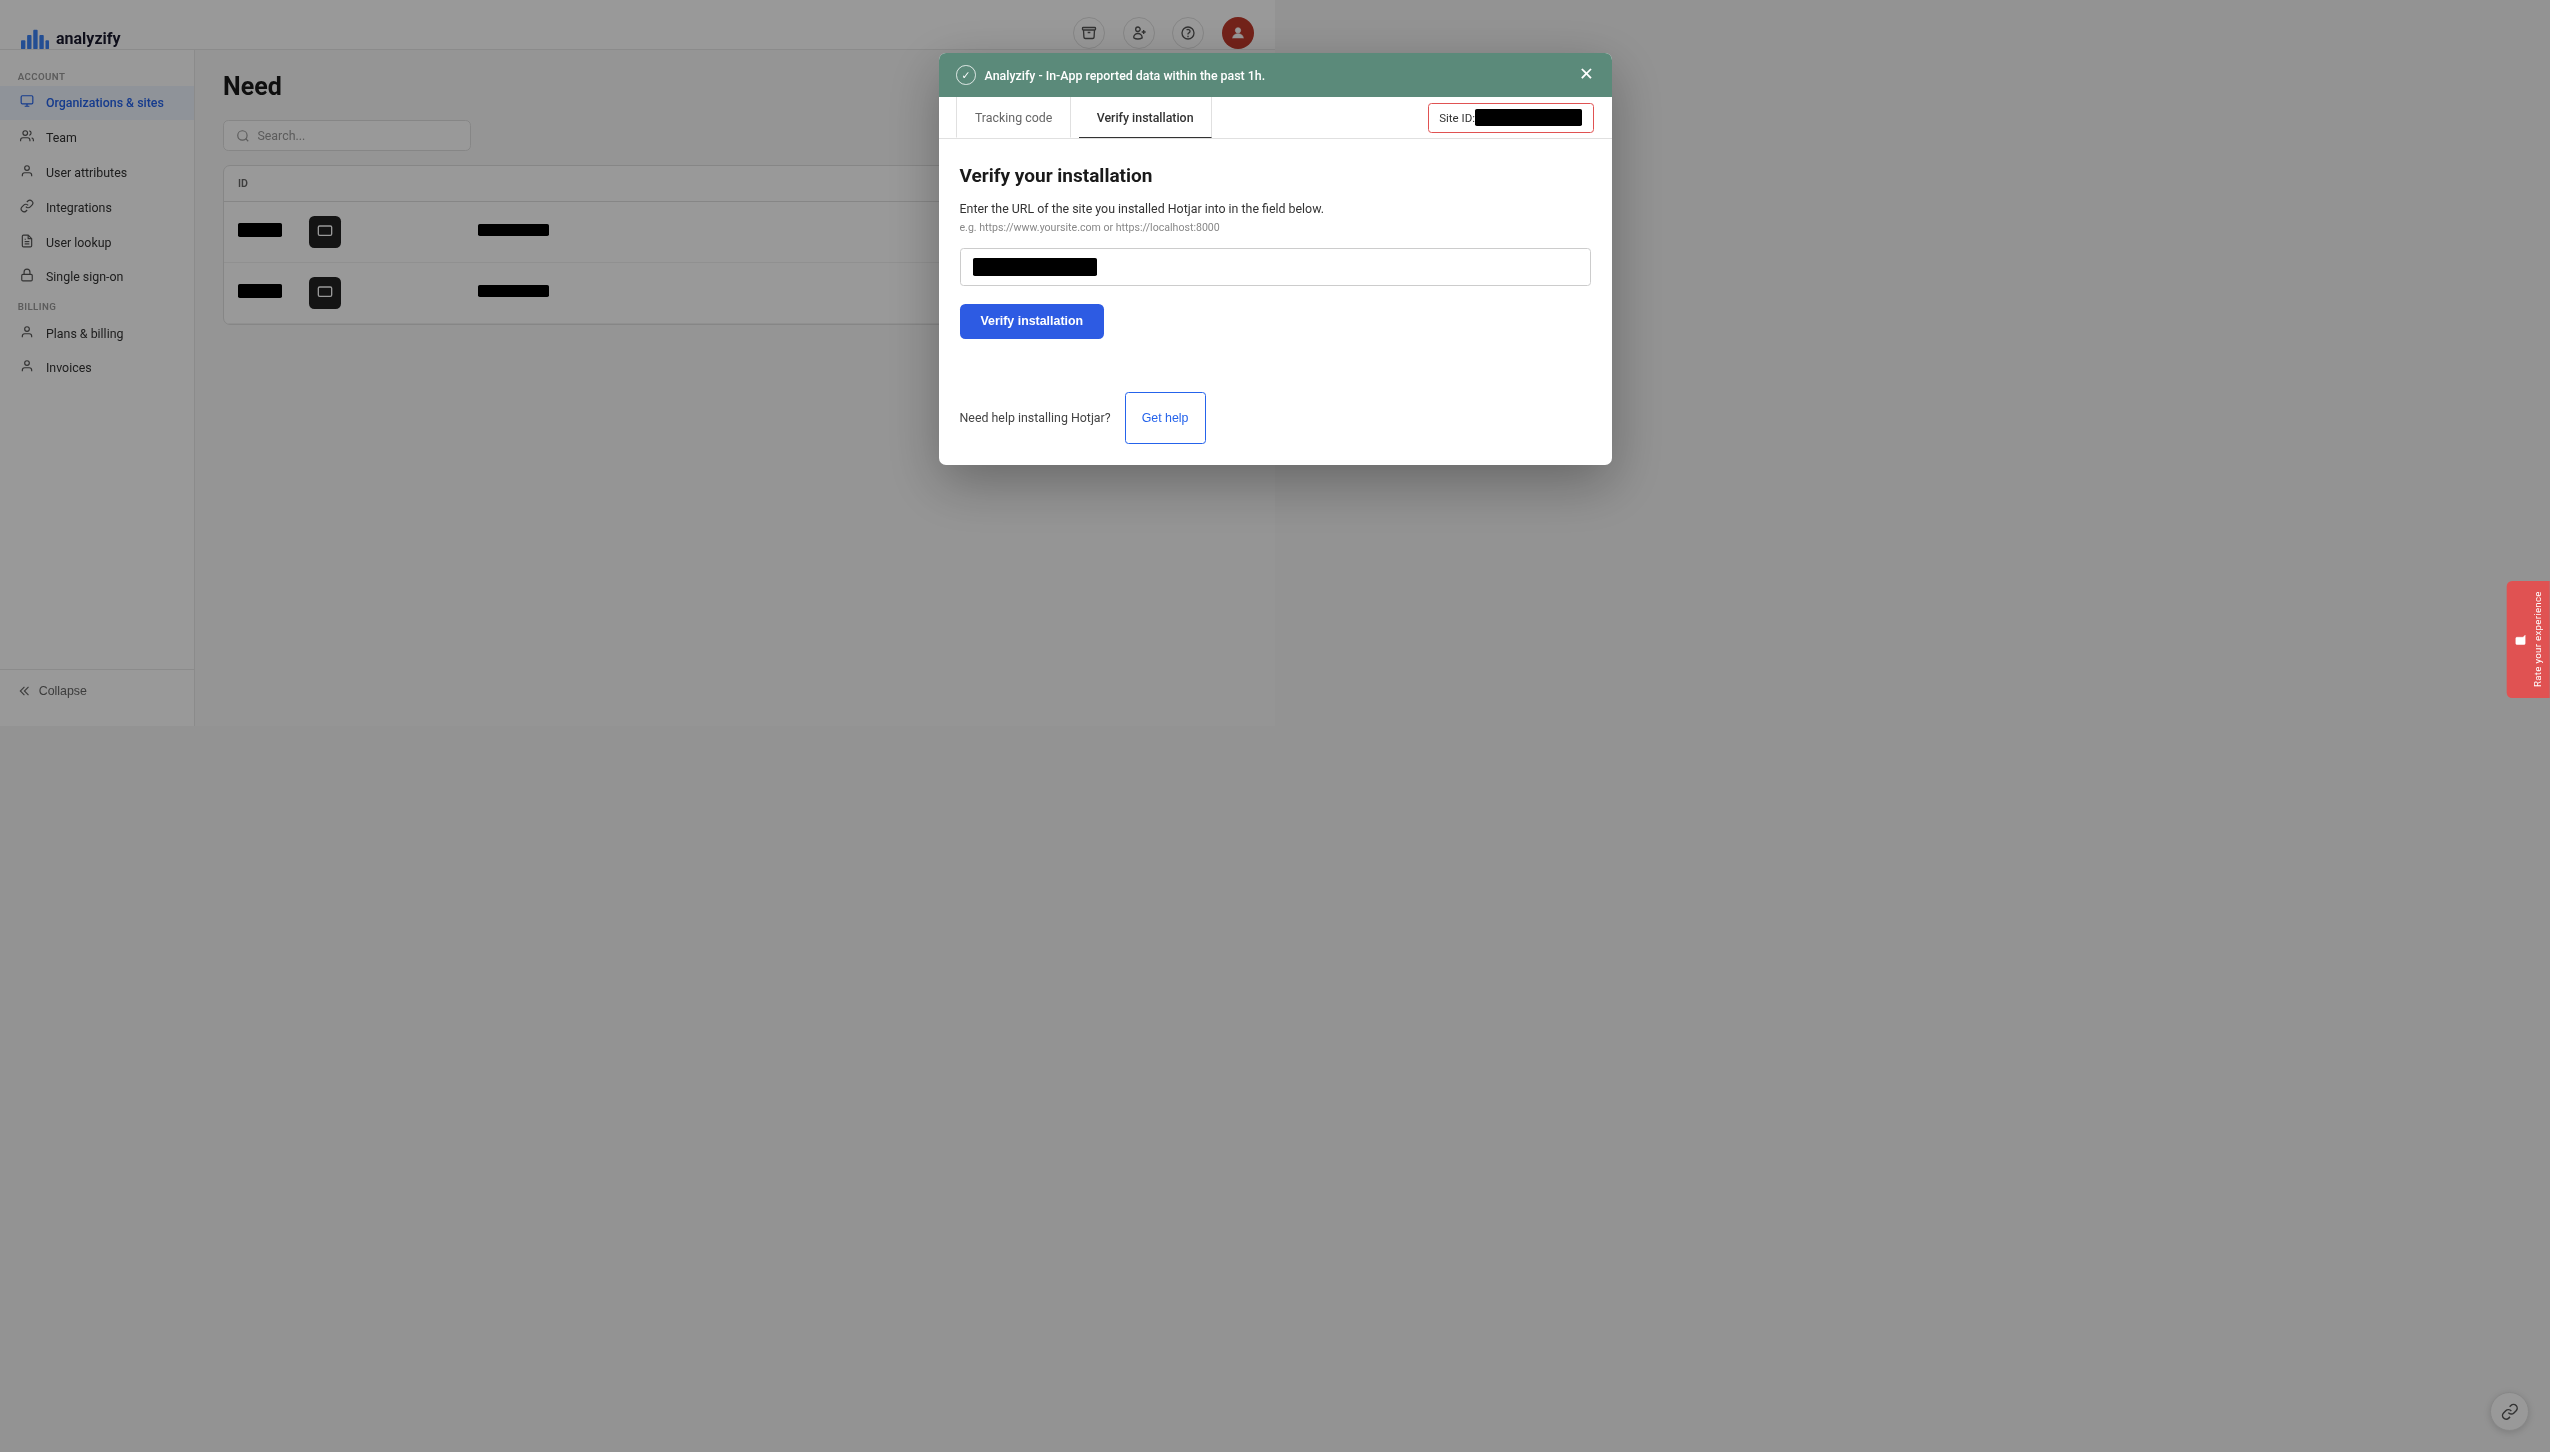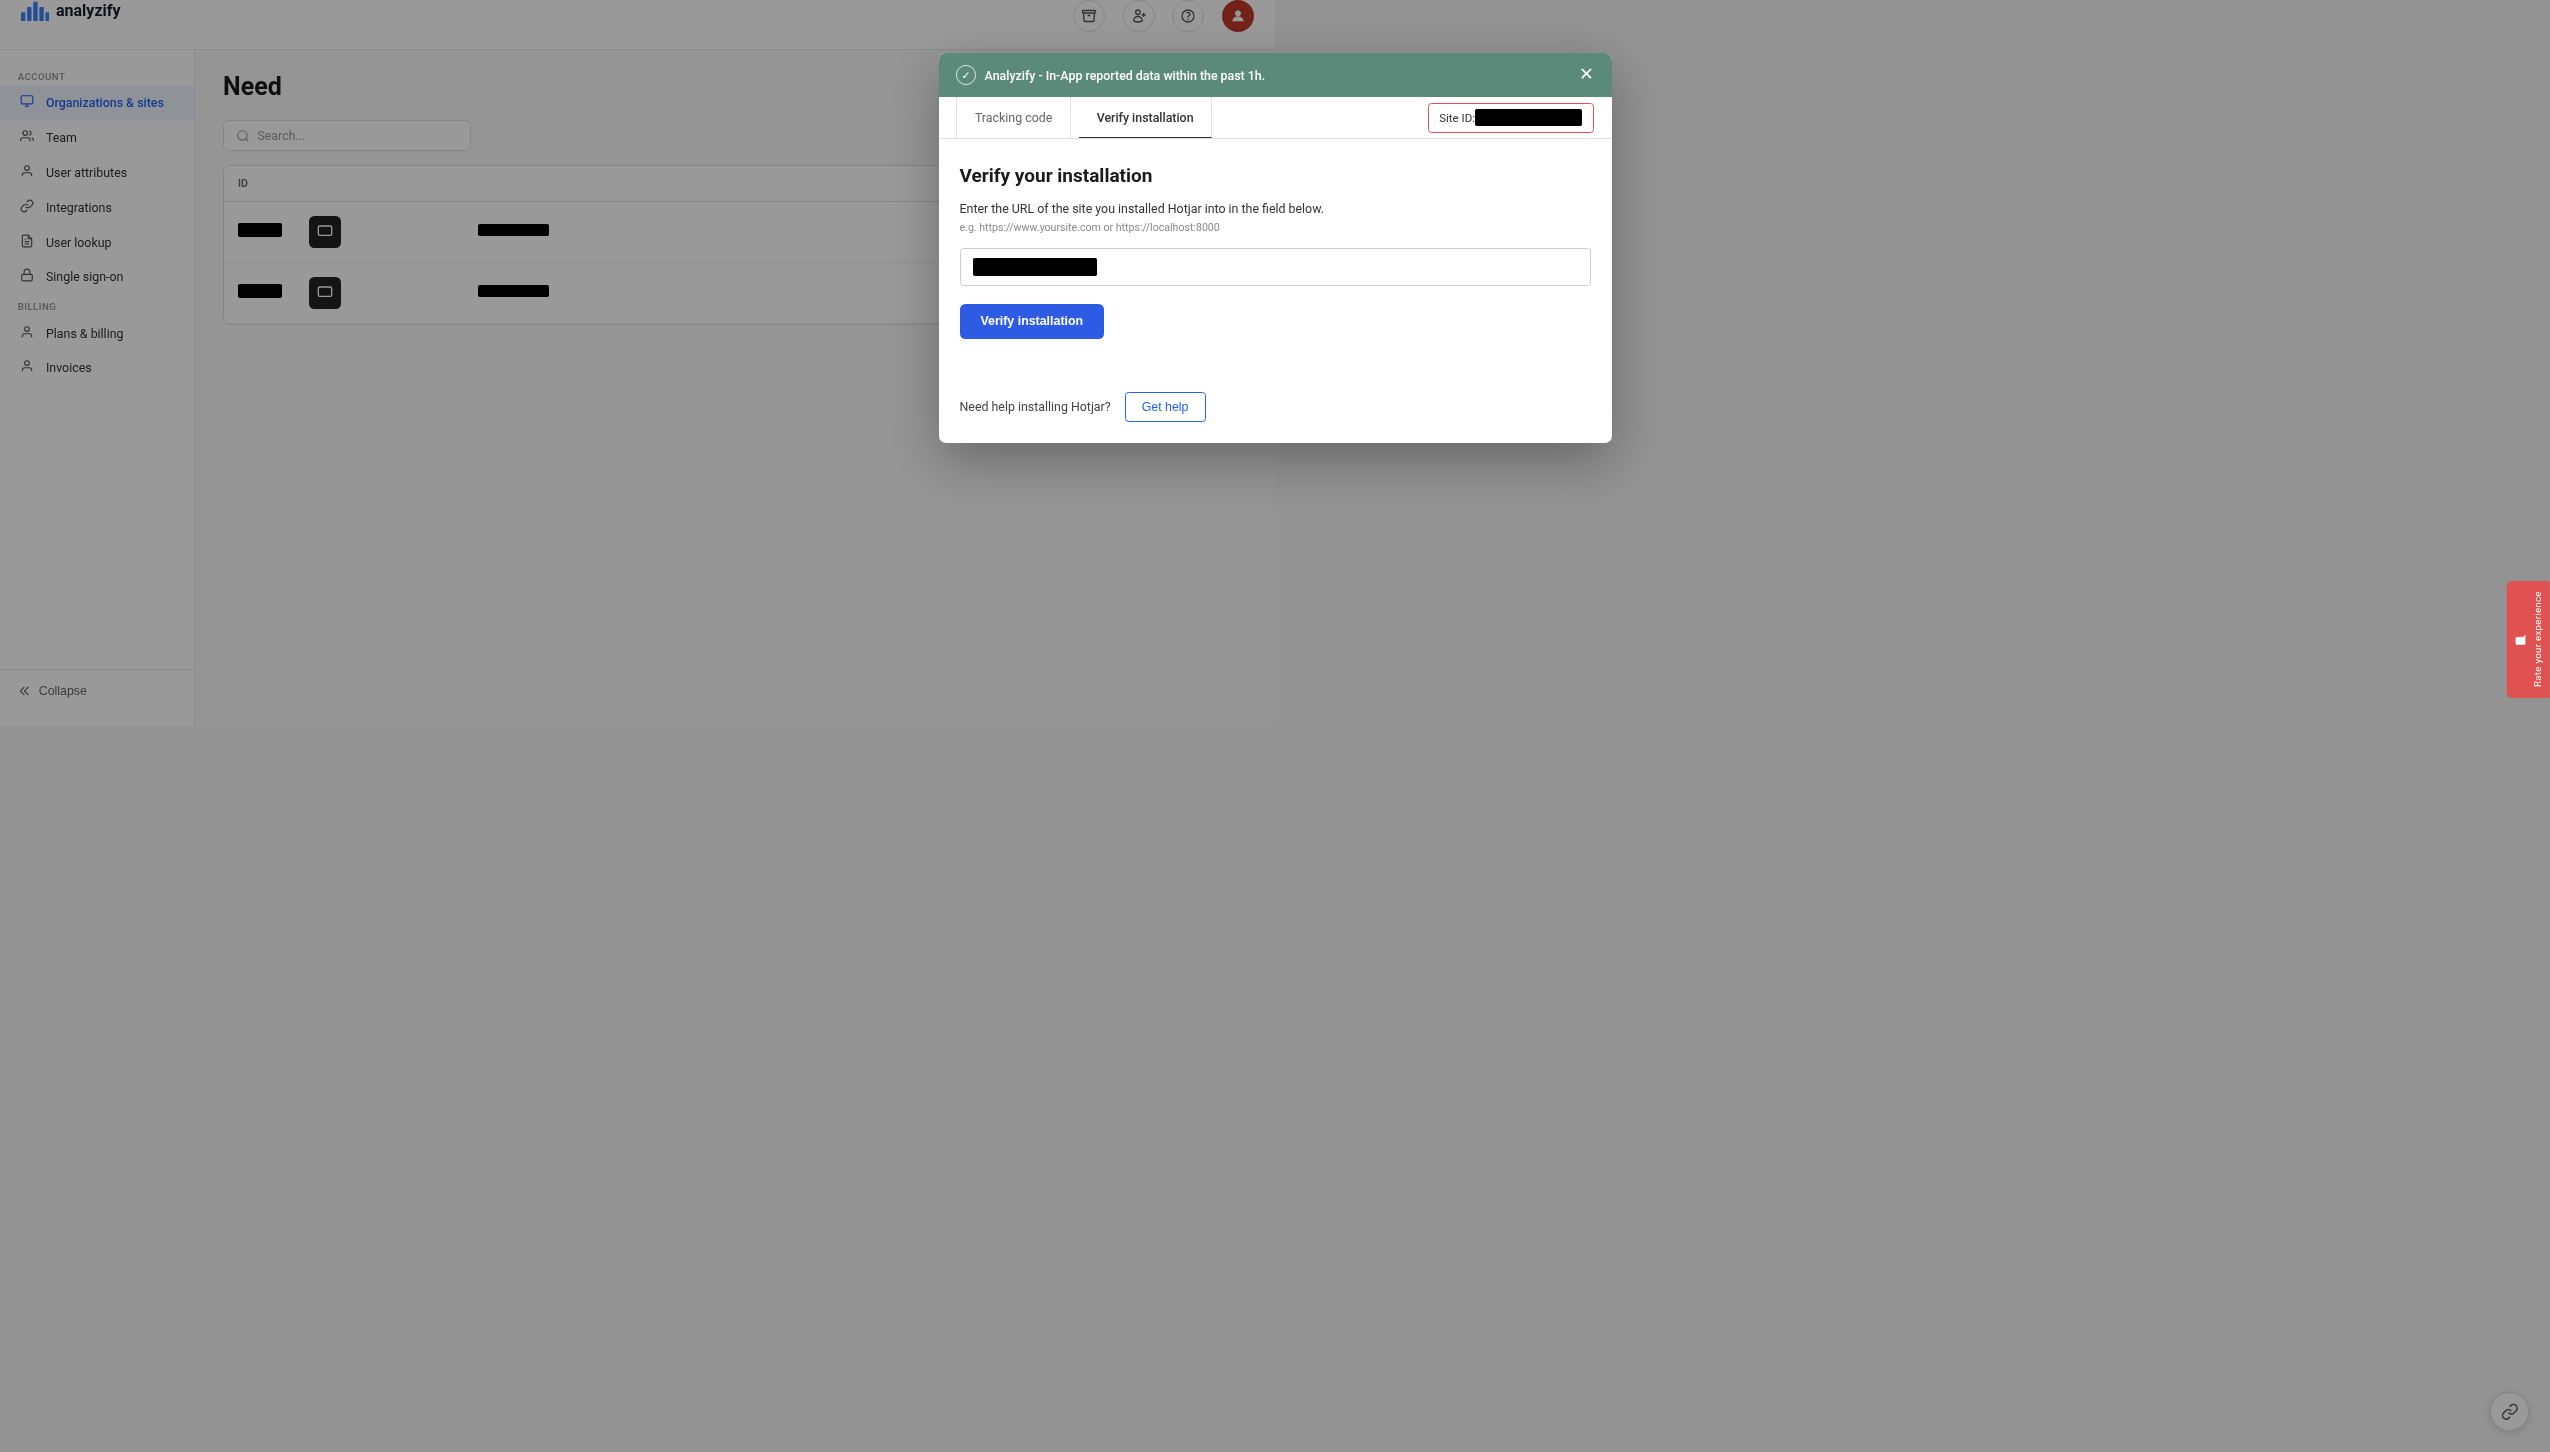--- a/index.html
+++ b/index.html
@@ -18,21 +18,21 @@
       flex-direction: column;
       height: 726px;
     }
 
     
     .top-nav {
       height: 50px;
       background: #fff;
       border-bottom: 0.9px solid #e8e8e8;
       display: flex;
-      align-items: flex-start;
+      align-items: flex-end;
       justify-content: space-between;
       padding: 0 21px;
       position: relative;
       z-index: 1;
     }
 
     .logo {
       display: flex;
       align-items: center;
       gap: 7px;
@@ -441,21 +441,21 @@
       font-size: 12.4px;
       color: #444;
       padding: 0 21px 21px;
     }
 
     .get-help-btn {
       background: none;
       border: 0.9px solid #2563eb;
       color: #2563eb;
       border-radius: 3.5px;
-      padding: 7px 16px;
+      padding: 18px 16px;
       font-size: 12.4px;
       cursor: pointer;
       font-weight: 500;
     }
 
     .rate-tab-wrapper {
       position: fixed;
       right: 0;
       top: 40%;
       z-index: 200;

